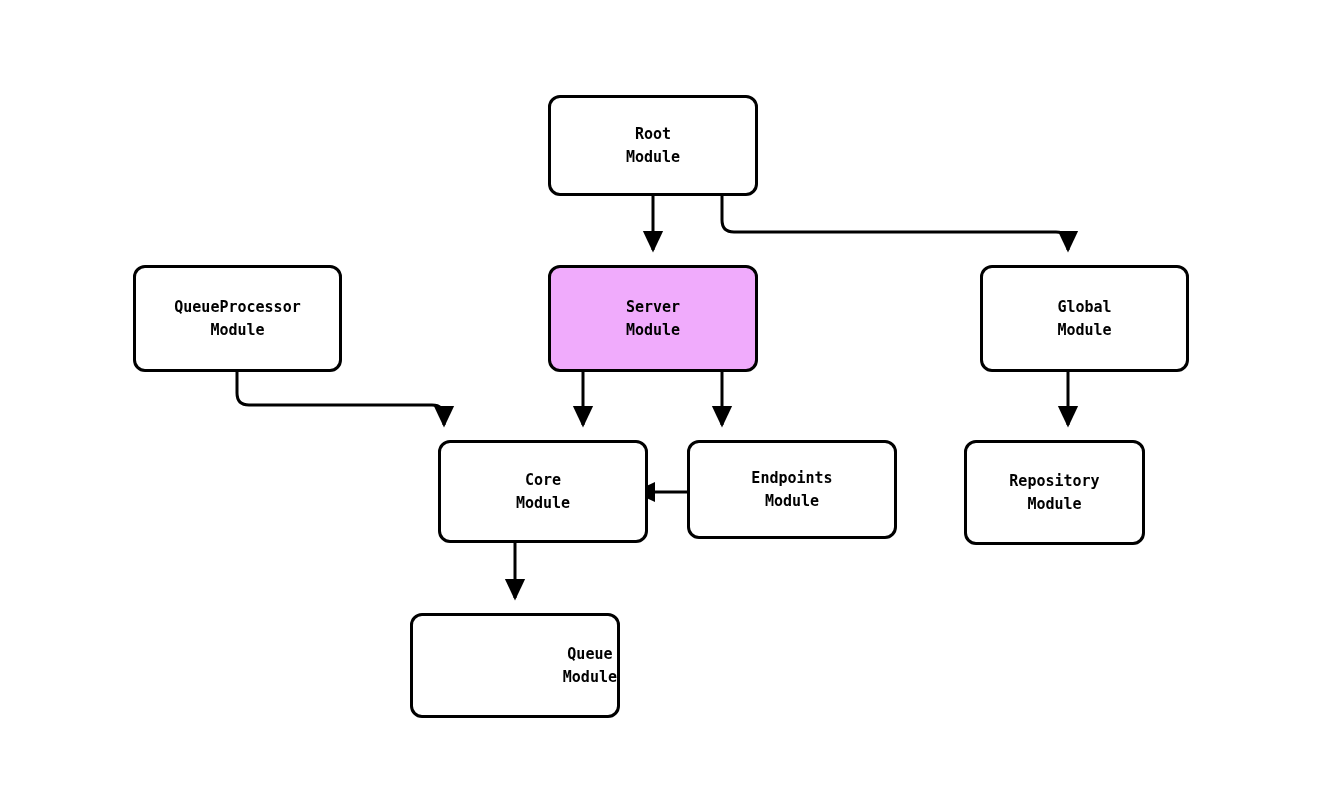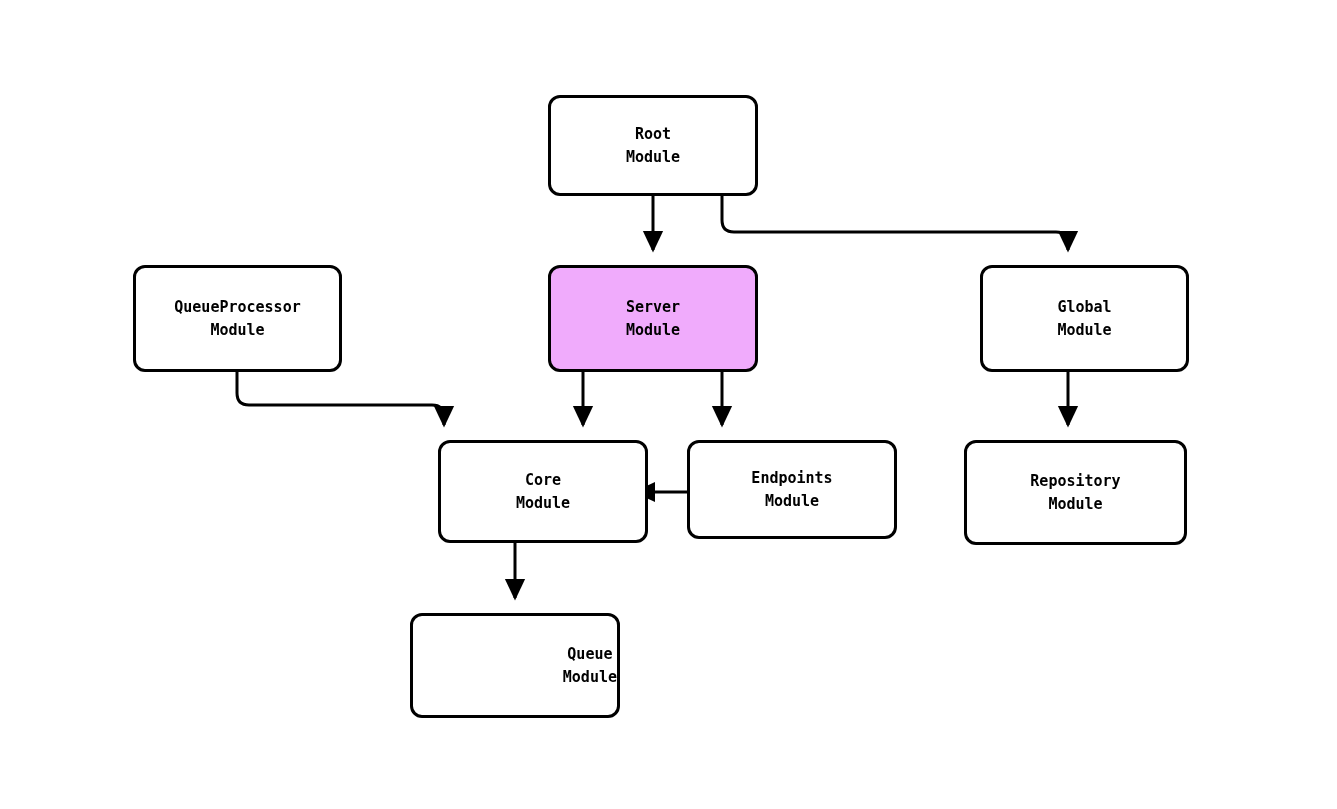--- a/index.html
+++ b/index.html
@@ -101,21 +101,21 @@
   <div class="node" style="left: 410px; top: 440px; width: 210px; height: 103px; background: rgb(255, 255, 255); border-color: rgb(0, 0, 0); border-width: 3px; margin-left: 28px;">
     <div class="node-label">Core
 Module</div>
   </div>
 
   <div class="node" style="left: 687px; top: 440px; width: 210px; height: 99px; background: rgb(255, 255, 255); border-color: rgb(0, 0, 0); border-width: 3px;">
     <div class="node-label">Endpoints
 Module</div>
   </div>
 
-  <div class="node" style="left: 964px; top: 440px; width: 223px; height: 105px; background: rgb(255, 255, 255); border-color: rgb(0, 0, 0); border-width: 3px;">
+  <div class="node" style="left: 964px; top: 440px; width: 181px; height: 105px; background: rgb(255, 255, 255); border-color: rgb(0, 0, 0); border-width: 3px;">
     <div class="node-label">Repository
 Module</div>
   </div>
 
   <div class="node" style="left: 410px; top: 613px; width: 210px; height: 105px; background: rgb(255, 255, 255); border-color: rgb(0, 0, 0); border-width: 3px; align-items: flex-end;">
     <div class="node-label">Queue
 Module</div>
   </div>
 
 </div>

